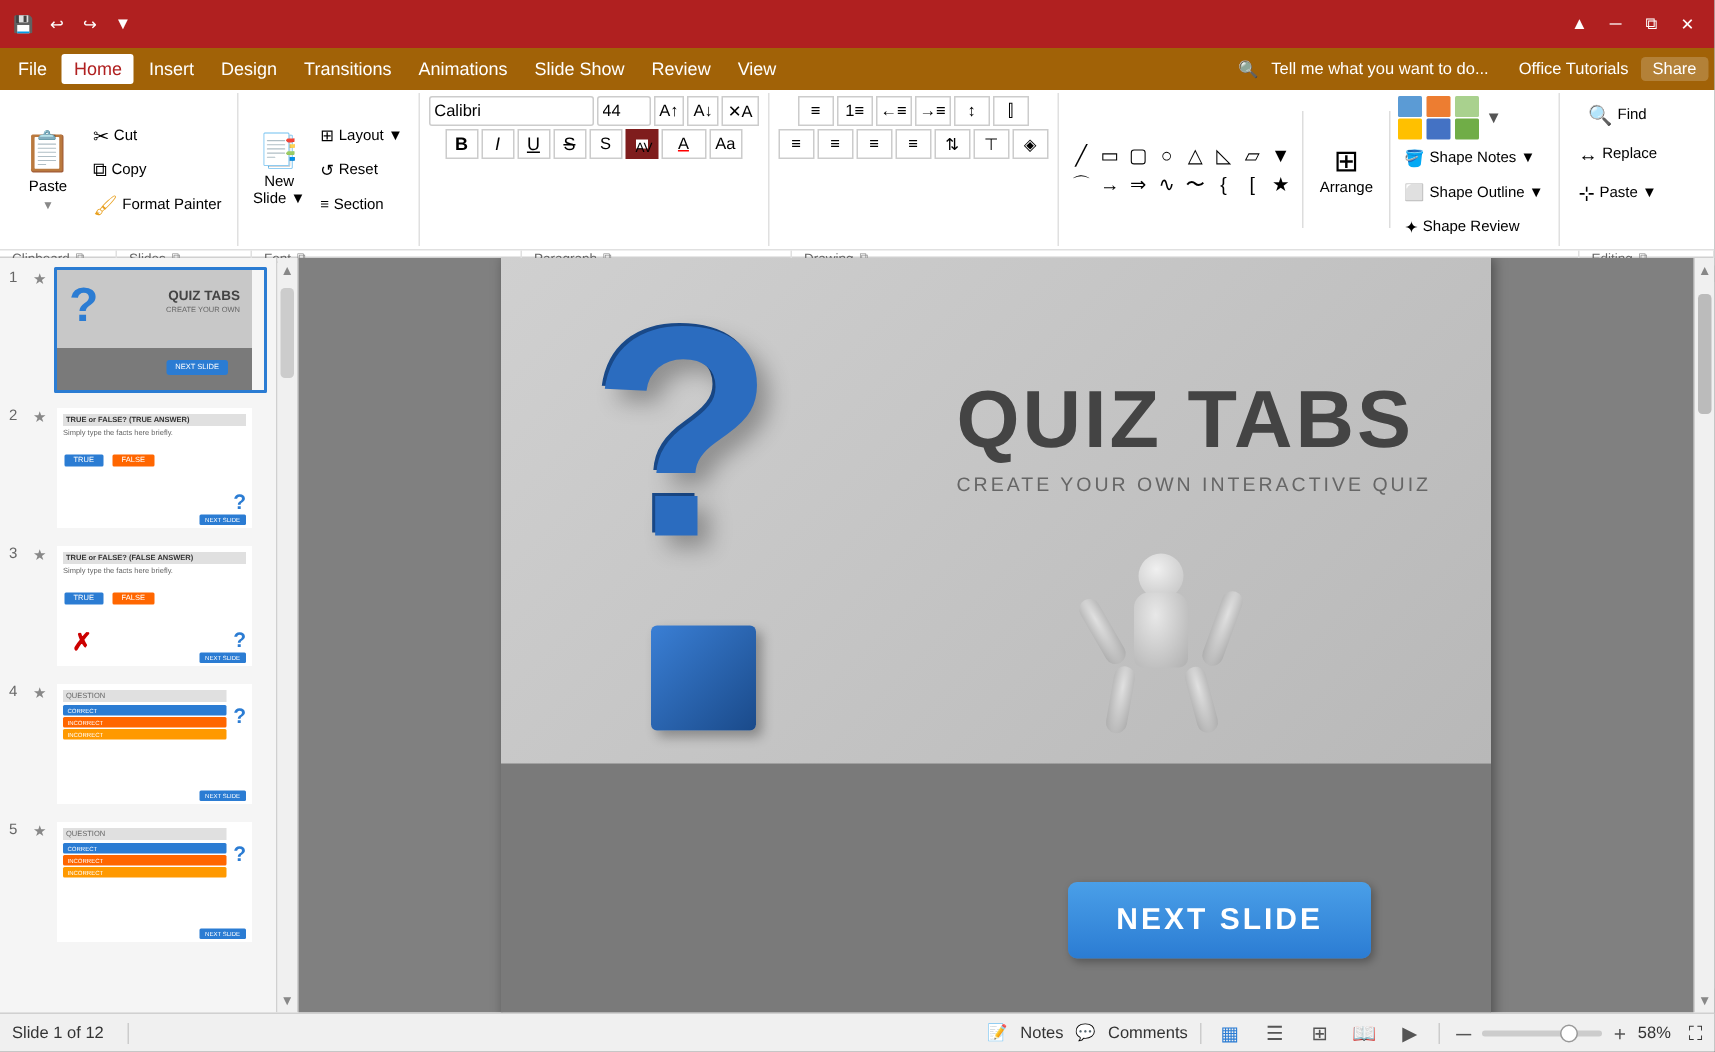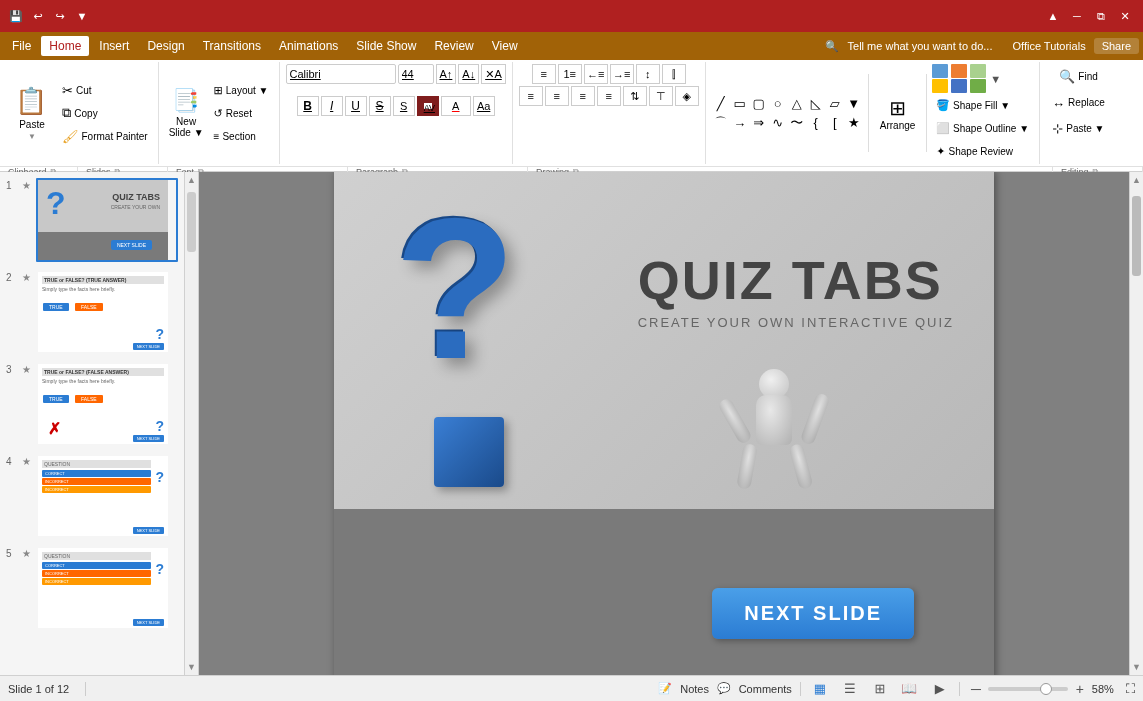--- a/index.html
+++ b/index.html
@@ -557,21 +557,21 @@
           <span style="font-size:11px;">↺</span>
             <span style="font-size:10px;">Reset</span>
         </div>
         <div class="ribbon-btn-small">
           <span style="font-size:10px;">≡</span>
             <span style="font-size:10px;">Section</span>
         </div>
       </div>
     </div>
 
-    <div class="ribbon-group" style="gap:12px;text-decoration:underline;">
+    <div class="ribbon-group" style="gap:2px;">
       <div class="ribbon-row">
         <input type="text" class="font-box" value="Calibri" style="">
         <input type="text" class="font-size-box" value="44" style="">
         <button style="border:1px solid #ccc;background:#fff;height:20px;font-size:11px;padding:0 3px;cursor:pointer;">A↑</button>
         <button style="border:1px solid #ccc;background:#fff;height:20px;font-size:11px;padding:0 3px;cursor:pointer;">A↓</button>
         <button style="border:1px solid #ccc;background:#fff;height:20px;font-size:11px;padding:0 3px;cursor:pointer;">✕A</button>
       </div>
       <div class="ribbon-row">
         <button style="border:1px solid #ccc;background:#fff;height:20px;width:22px;font-size:12px;font-weight:bold;cursor:pointer;">B</button>
         <button style="border:1px solid #ccc;background:#fff;height:20px;width:22px;font-size:12px;font-style:italic;cursor:pointer;">I</button>
@@ -640,21 +640,21 @@
               <div style="width:16px;height:14px;background:#ed7d31;border-radius:1px;"></div>
               <div style="width:16px;height:14px;background:#a9d18e;border-radius:1px;"></div>
               <div style="width:16px;height:14px;background:#ffc000;border-radius:1px;"></div>
               <div style="width:16px;height:14px;background:#4472c4;border-radius:1px;"></div>
               <div style="width:16px;height:14px;background:#70ad47;border-radius:1px;"></div>
             </div>
             <span style="font-size:11px;cursor:pointer;color:#555;">▼</span>
           </div>
           <div class="ribbon-btn-small">
             <span style="font-size:11px;">🪣</span>
-            <span style="font-size:10px;">Shape Fill ▼</span>
+            <span style="font-size:10px;">Shape Notes ▼</span>
           </div>
           <div class="ribbon-btn-small">
             <span style="font-size:11px;">⬜</span>
             <span style="font-size:10px;">Shape Outline ▼</span>
           </div>
           <div class="ribbon-btn-small">
             <span style="font-size:11px;">✦</span>
             <span style="font-size:10px;">Shape Review</span>
           </div>
         </div>

